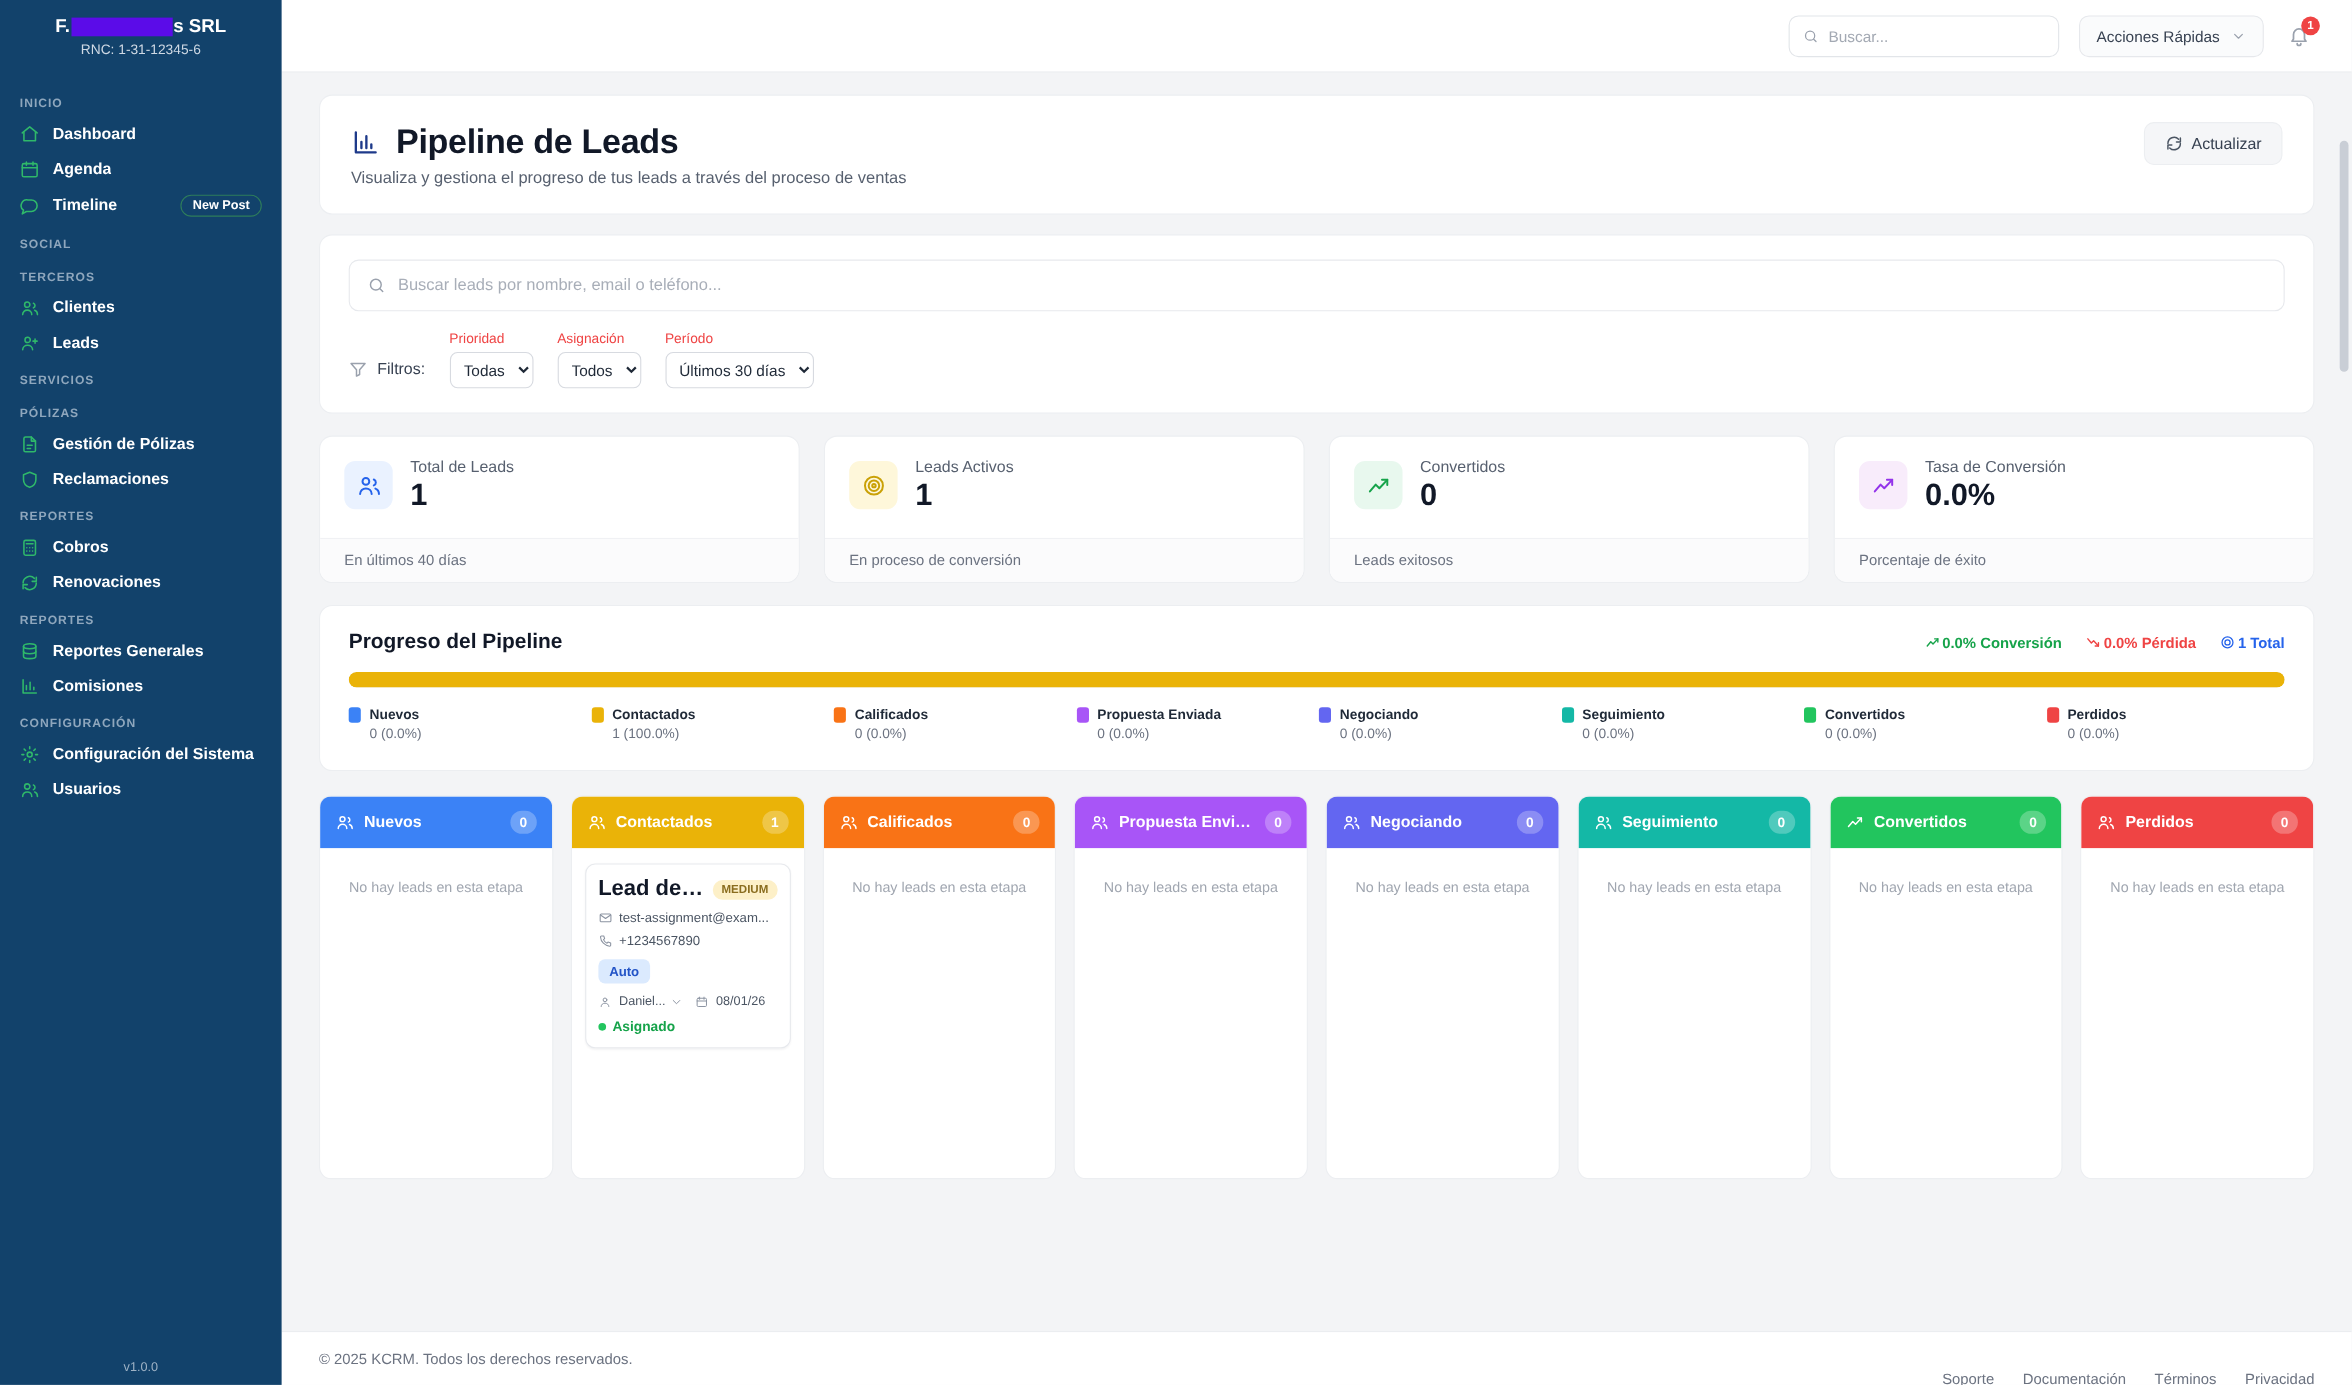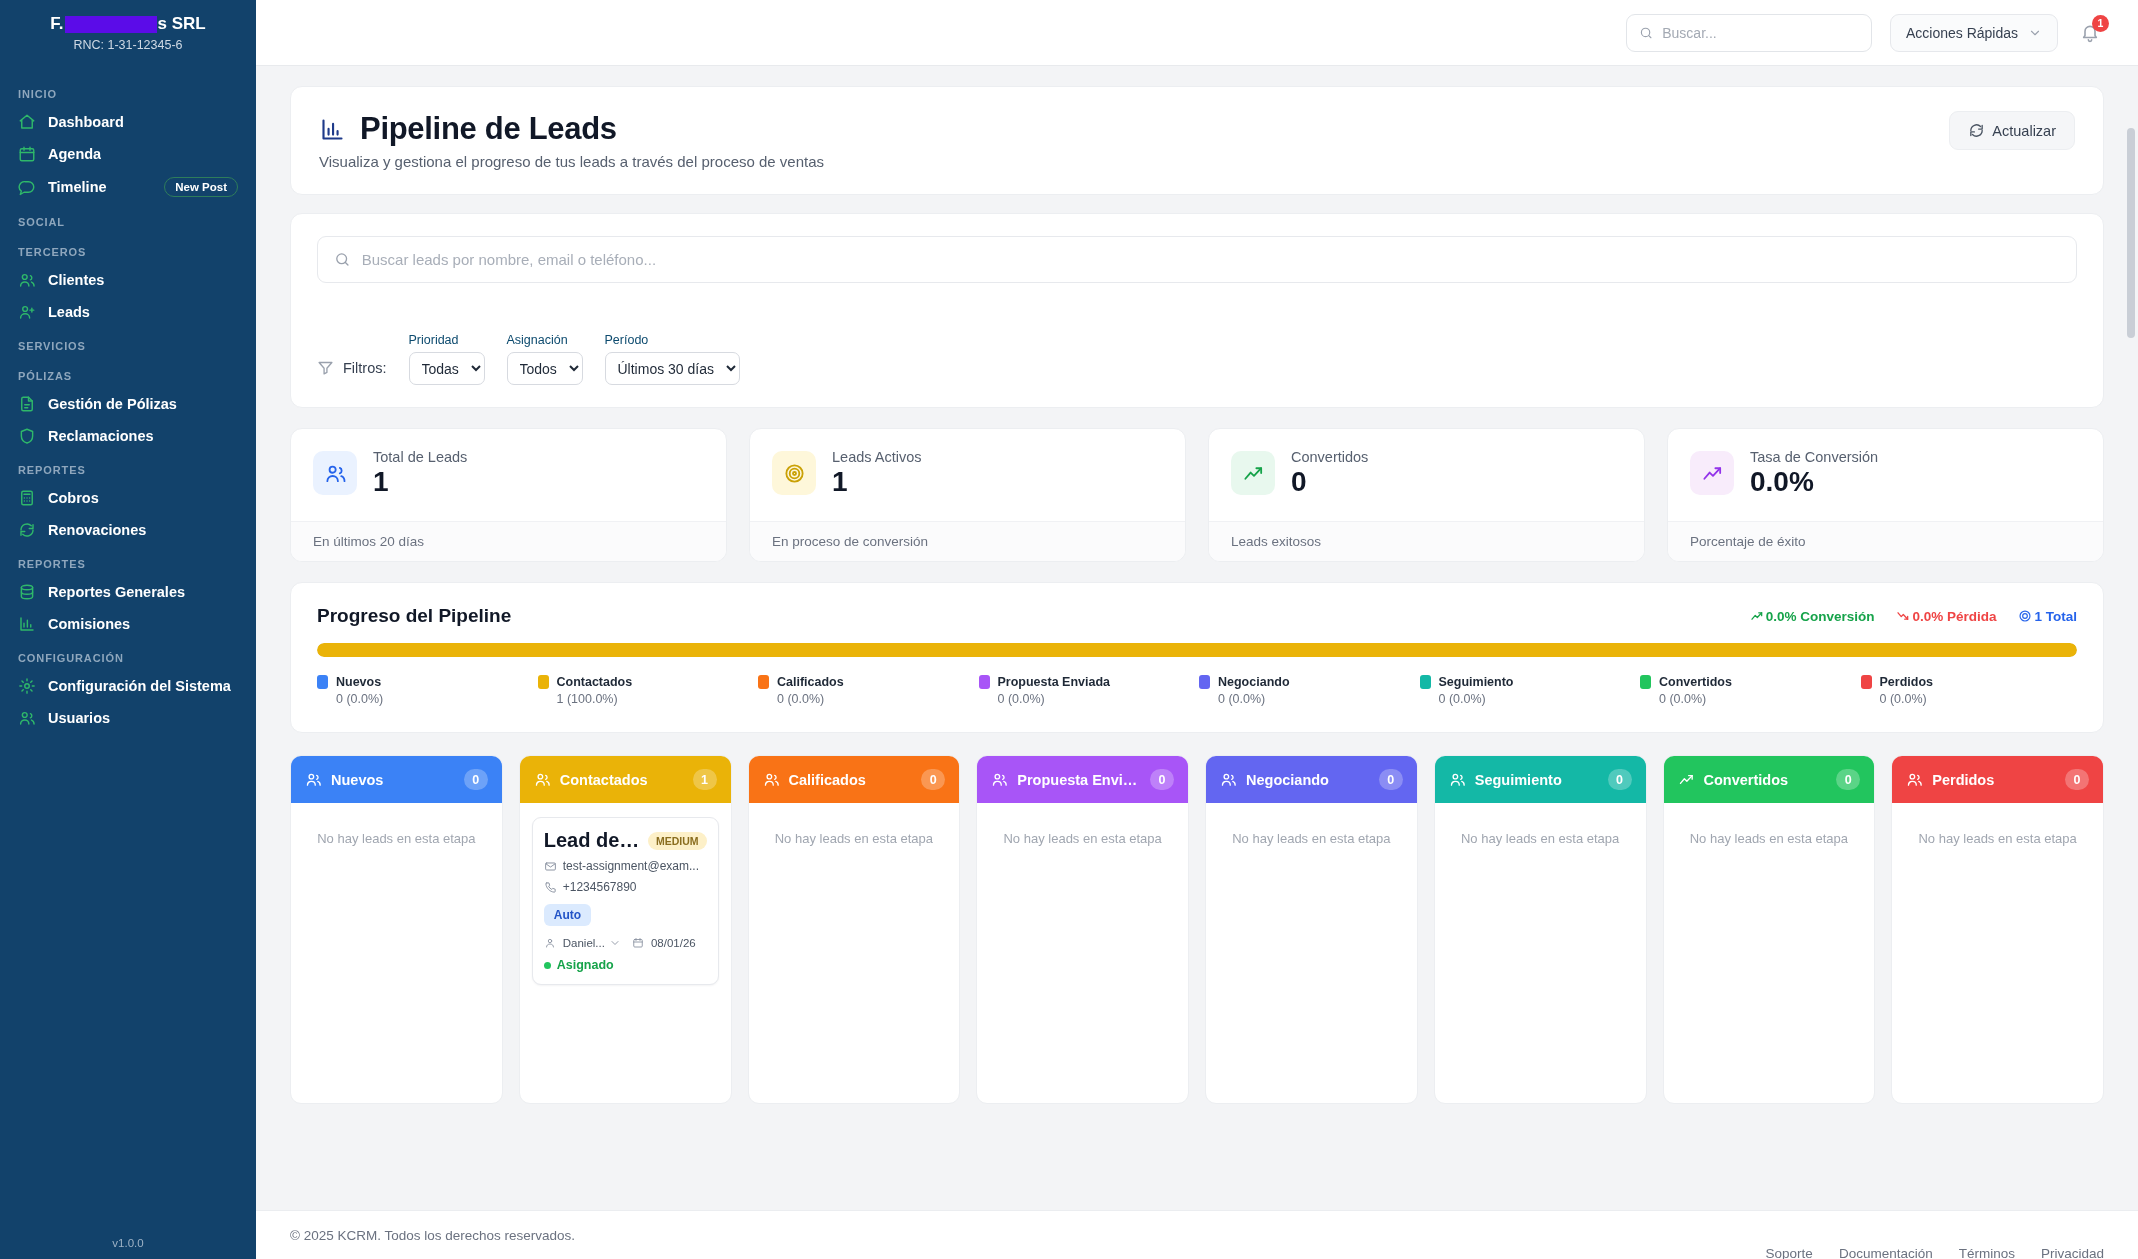--- a/index.html
+++ b/index.html
@@ -121,21 +121,21 @@
   }
   .lead-search input {
     border: none; outline: none; width: 100%; font-size: 15px;
     font-family: "Liberation Sans", sans-serif; background: transparent; color:#374151;
   }
   .lead-search input::placeholder { color: #a8aeb8; }
   .filter-row { display: flex; align-items: flex-end; gap: 22px; margin-top: 18px; }
   .filter-label-wrap { display: flex; align-items: center; gap: 9px; padding-bottom: 9px; }
   .filter-word { font-size: 14.5px; color: #374151; }
   .filter-group { display: flex; flex-direction: column; gap: 5px; }
-  .filter-cap { font-size: 12.5px; color: #0c4a6e; margin-top: 32px; }
+  .filter-cap { font-size: 12.5px; color: #ef4444; }
   .filter-group select {
     height: 33px; border: 1px solid #d7dae0; border-radius: 7px;
     background: #fff; font-size: 14px; padding: 0 8px;
     font-family: "Liberation Sans", sans-serif; color: #1f2937; cursor: pointer;
   }
 
   
   .kpi-row { display: grid; grid-template-columns: repeat(4, 1fr); gap: 22px; margin-top: 20px; }
   .kpi { overflow: hidden; display: flex; flex-direction: column; }
   .kpi-top { display: flex; align-items: center; gap: 16px; padding: 20px 22px 24px; }
@@ -458,21 +458,21 @@
                     <circle cx="9" cy="8" r="3.2"></circle>
                     <path d="M3.5 20c0-3.2 2.5-5.4 5.5-5.4s5.5 2.2 5.5 5.4"></path>
                     <path d="M16.5 6.2a3 3 0 0 1 0 5.6M18 14.8c2 .7 3.4 2.5 3.4 5.2"></path>
                   </svg>
                 </div>
               <div>
                 <div class="kpi-label">Total de Leads</div>
                 <div class="kpi-value">1</div>
               </div>
             </div>
-            <div class="kpi-foot">En últimos 20 días</div>
+            <div class="kpi-foot">En últimos 40 días</div>
           </div>
           <div class="card kpi">
             <div class="kpi-top">
               <div class="kpi-ico" style="background:#fef7da">
                   <svg viewBox="0 0 24 24" stroke="#caa106">
                     <circle cx="12" cy="12" r="8.5"></circle>
                     <circle cx="12" cy="12" r="5"></circle>
                     <circle cx="12" cy="12" r="1.6"></circle>
                   </svg>
                 </div>

